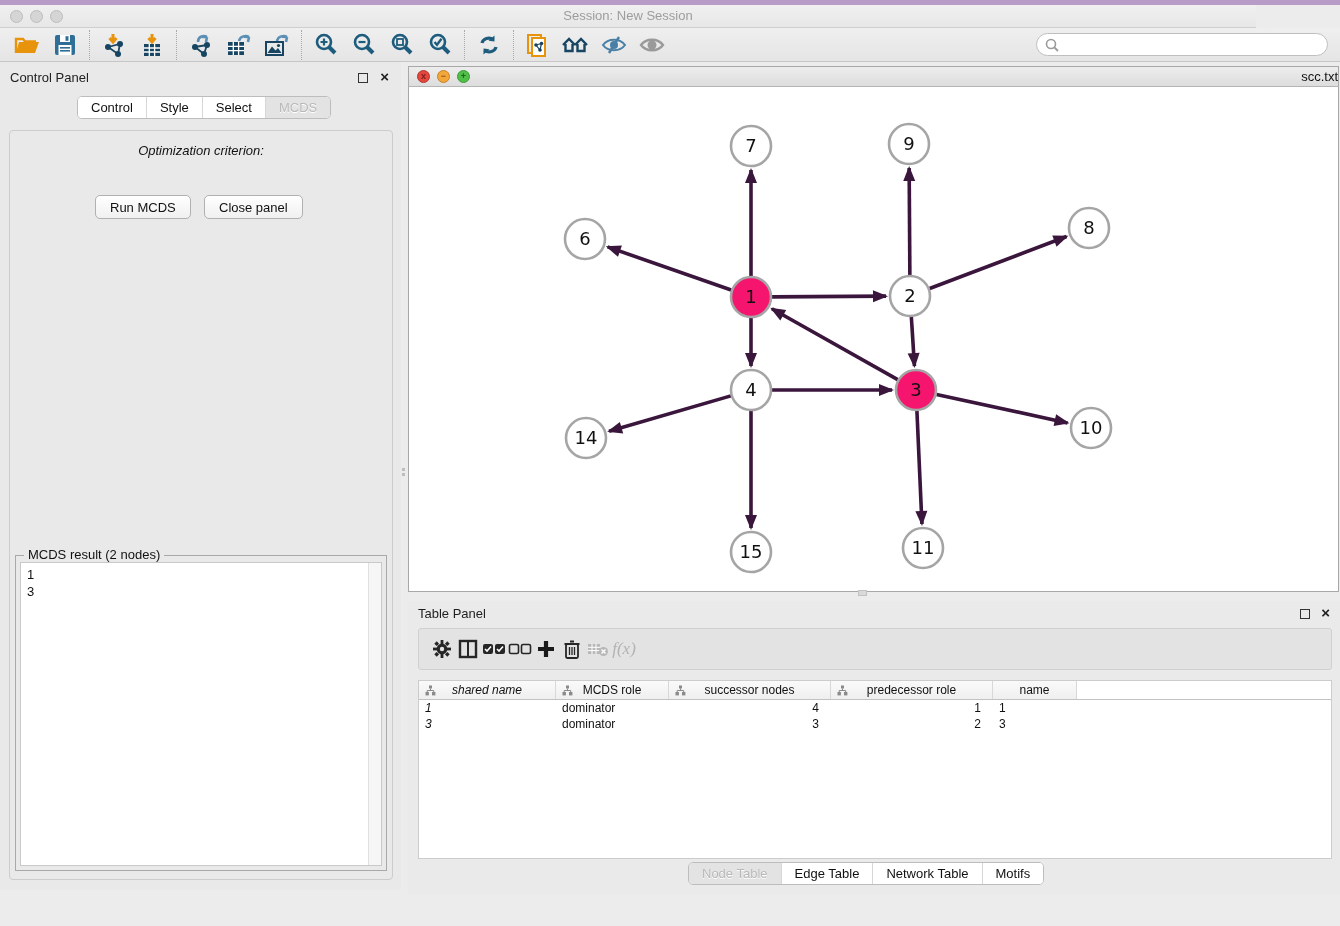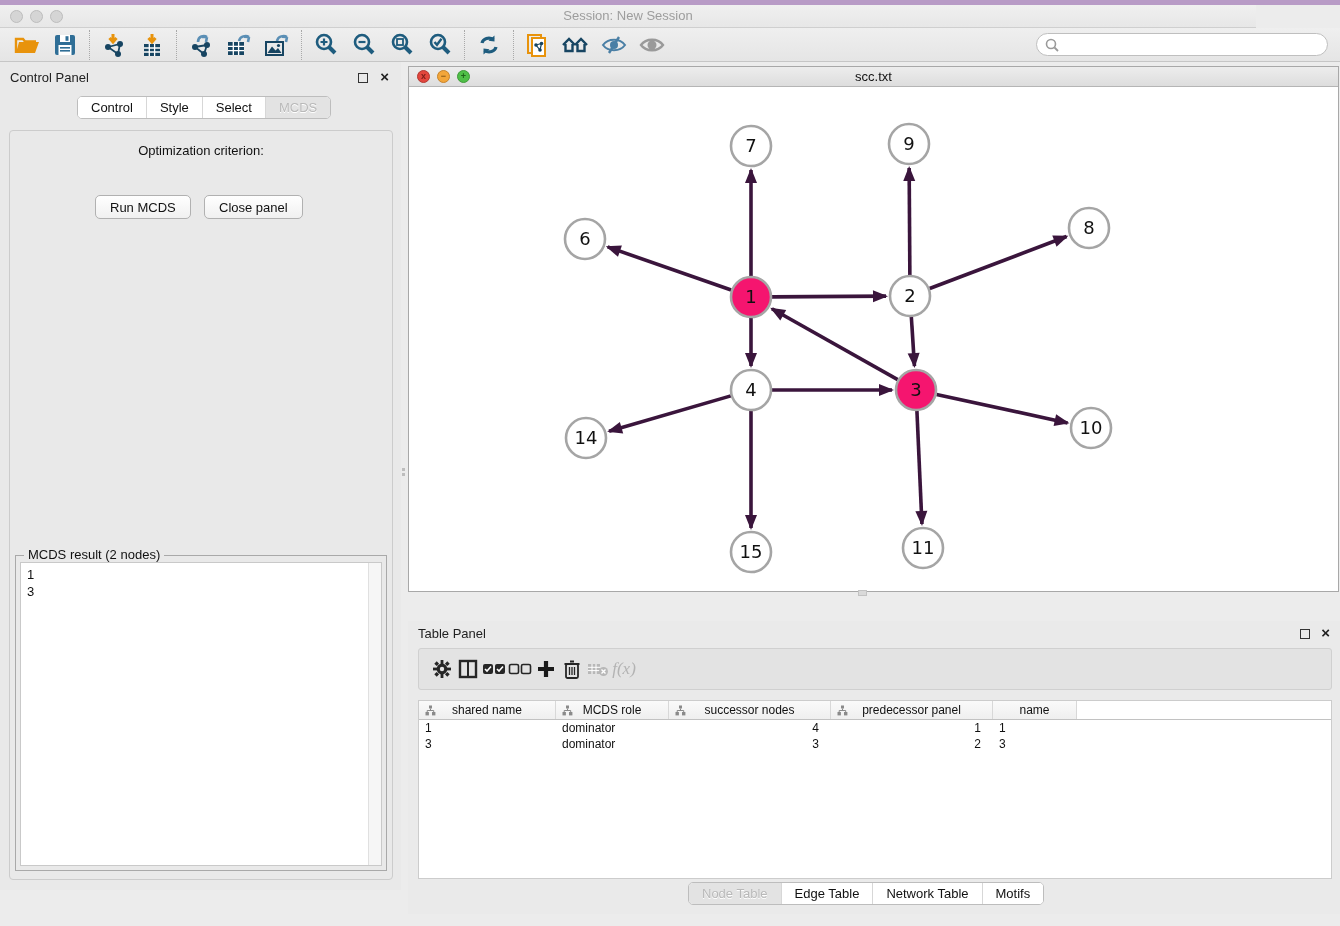--- a/index.html
+++ b/index.html
@@ -37,21 +37,21 @@
 
   .seg-tabs { position:absolute; display:flex; border:1px solid #bdbdbd; border-radius:5px; overflow:hidden;
     background:#fff; font-size:13px; }
   .cp-tabs { left:77px; top:34px; height:23px; }
   .seg-tab { padding:3px 13px; background:#fff; color:#111; border-left:1px solid #d7d7d7; white-space:nowrap; }
   .seg-tab:first-child { border-left:none; }
   .seg-tab.selected { background:#e3e3e3; color:#b9b9b9; text-shadow:0 1px 0 #fff; }
 
   .tab-page { position:absolute; left:9px; top:68px; width:384px; height:750px;
     background:#e9e9e9; border:1px solid #cccccc; border-radius:4px; }
-  .opt-label { position:absolute; left:0; top:12px; width:100%; text-align:center; font-size:13px; color:#111; }
+  .opt-label { position:absolute; left:0; top:12px; width:100%; text-align:center; font-size:13px; color:#111;font-style:italic; }
   .opt-select { position:absolute; left:35px; top:32px; width:310px; height:24px; background:linear-gradient(#fff,#f4f4f4);
     border:1px solid #ababab; border-radius:5px; font-size:13px; color:#111;
     display:flex; align-items:center; padding-left:10px; }
   .chevrons { position:absolute; right:8px; top:4px; display:flex; flex-direction:column; gap:2px; }
   .chv-up { width:0; height:0; border-left:4px solid transparent; border-right:4px solid transparent; border-bottom:5px solid #555; }
   .chv-dn { width:0; height:0; border-left:4px solid transparent; border-right:4px solid transparent; border-top:5px solid #555; }
   .cp-btn { position:absolute; top:64px; height:24px; background:linear-gradient(#ffffff,#f0f0f0);
     border:1px solid #b1b1b1; border-radius:5px; font-size:13px; color:#111; padding:0 14px; }
   .btn-run { left:85px; } .btn-close { left:194px; }
 
@@ -64,48 +64,48 @@
   
   .vsplit-handle { position:absolute; left:402px; top:466px; width:4px; height:12px; }
   .vsplit-handle i { display:block; width:3px; height:3px; background:#bdbdbd; margin:2px 0; }
   .hsplit-handle { position:absolute; left:858px; top:590px; width:9px; height:6px; background:#d9d9d9; border:1px solid #c2c2c2; }
 
   
   .net-window { position:absolute; left:408px; top:66px; width:931px; height:526px;
     background:#fff; border:1px solid #a8a8a8; }
   .net-titlebar { position:absolute; left:0; top:0; width:100%; height:20px;
     background:linear-gradient(#ededed,#dddddd); border-bottom:1px solid #b5b5b5; }
-  .net-title { position:absolute; width:100%; text-align:center; top:2px; font-size:13px; color:#111; }
+  .net-title { position:absolute; width:100%; text-align:right; top:2px; font-size:13px; color:#111; }
   .tl { position:absolute; top:3px; width:13px; height:13px; border-radius:50%; font-size:9px; font-weight:bold;
     display:flex; align-items:center; justify-content:center; line-height:1; }
   .tl-red { left:8px; background:#e2463d; border:1px solid #b33730; color:#7e1d19; }
   .tl-yel { left:28px; background:#f3a63a; border:1px solid #c7832a; color:#8a5a14; }
   .tl-grn { left:48px; background:#4fbf47; border:1px solid #3f9a39; color:#1e6419; }
   .net-canvas { position:absolute; left:0; top:20px; width:929px; height:504px; background:#fff; }
 
   
-  .table-panel { position:absolute; left:408px; top:621px; width:932px; height:293px; background:#eaeaea; }
+  .table-panel { position:absolute; left:408px; top:601px; width:932px; height:293px; background:#eaeaea; }
   .tp-head { position:absolute; left:0; top:3px; width:100%; height:20px; }
   .tp-head .ptitle { position:absolute; left:10px; top:2px; font-size:13px; color:#222; }
   .tp-float{ right:30px; } .tp-close{ right:10px; }
   .tp-toolbar { position:absolute; left:10px; top:27px; width:914px; height:42px; background:#e3e3e3;
     border:1px solid #d0d0d0; border-radius:3px; display:flex; align-items:center; padding-left:10px; }
   .tpt-btn { display:flex; align-items:center; justify-content:center; width:26px; height:26px; }
   .fx { font-family:"Liberation Serif", serif; font-style:italic; font-size:17px; color:#b3b3b3; }
 
   .data-table { position:absolute; left:10px; top:79px; width:914px; height:179px; background:#fff;
     border:1px solid #cccccc; overflow:hidden; }
   .thead { display:flex; height:19px; border-bottom:1px solid #c2c2c2; }
   .th { position:relative; background:linear-gradient(#fafafa,#efefef); border-right:1px solid #d8d8d8;
     font-size:12px; color:#111; display:flex; align-items:center; justify-content:center; }
   .th .hier { position:absolute; left:6px; top:4px; }
   .trow { display:flex; height:16px; font-size:12px; color:#111; }
   .td { padding:1px 6px; white-space:nowrap; overflow:hidden; }
   .td.r { text-align:right; padding-right:12px; }
-  .c0{width:137px;} .c1{width:113px;} .c2{width:162px;} .c3{width:162px;} .c4{width:84px;}
+  .c0{width:137px;font-style:italic;} .c1{width:113px;} .c2{width:162px;} .c3{width:162px;} .c4{width:84px;}
 
   .tp-tabs { left:280px; top:261px; height:23px; position:absolute; }
 
   
   .statusbar { position:absolute; left:0; top:936px; width:1340px; height:36px;
     background:linear-gradient(#ededed,#e3e3e3); border-top:1px solid #c3c3c3; }
   .sb-left-btn { position:absolute; left:12px; top:7px; width:28px; height:24px; background:#fdfdfd;
     border:1px solid #ababab; border-radius:2px; display:flex; align-items:center; justify-content:center; }
   .memory-btn { position:absolute; right:10px; top:7px; height:24px; background:linear-gradient(#fff,#f0f0f0);
     border:1px solid #ababab; border-radius:4px; display:flex; align-items:center; gap:6px; padding:0 10px; font-size:12px; color:#111; }
@@ -449,21 +449,21 @@
           </svg>
           <span>successor nodes</span>
         </div>
         <div class="th c3">
           <svg class="hier" width="11" height="11">
             <rect x="4" y="0.5" width="3" height="3" fill="#8a8a8a"></rect>
               <rect x="0.5" y="7" width="3.4" height="3.4" fill="#8a8a8a"></rect>
             <rect x="7" y="7" width="3.4" height="3.4" fill="#8a8a8a"></rect>
             <path d="M5.5 3.5 V5.5 M2.2 7 V5.5 H8.7 V7" stroke="#8a8a8a" stroke-width="1" fill="none"></path>
           </svg>
-          <span>predecessor panel</span>
+          <span>predecessor role</span>
         </div>
         <div class="th c4">
           <span>name</span>
         </div>
       </div>
       <div class="trow">
         <div class="td c0">1</div>
         <div class="td c1">dominator</div>
         <div class="td c2 r">4</div>
         <div class="td c3 r">1</div>

